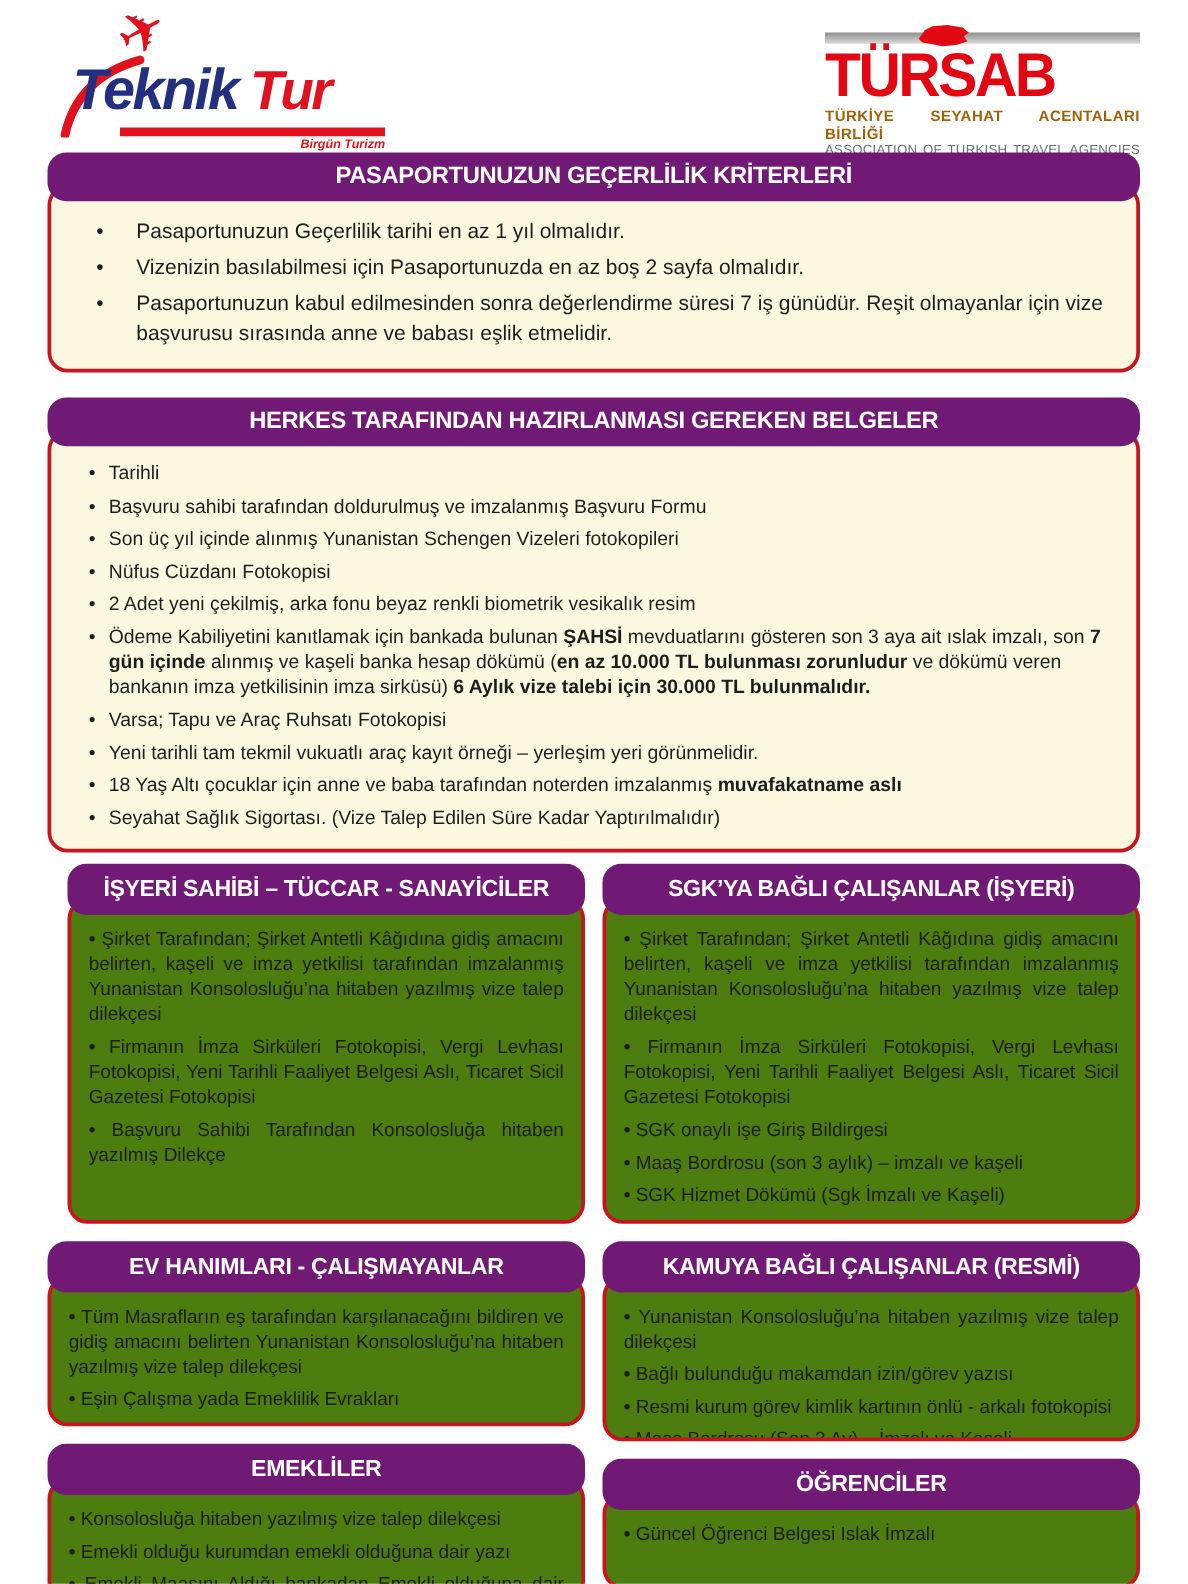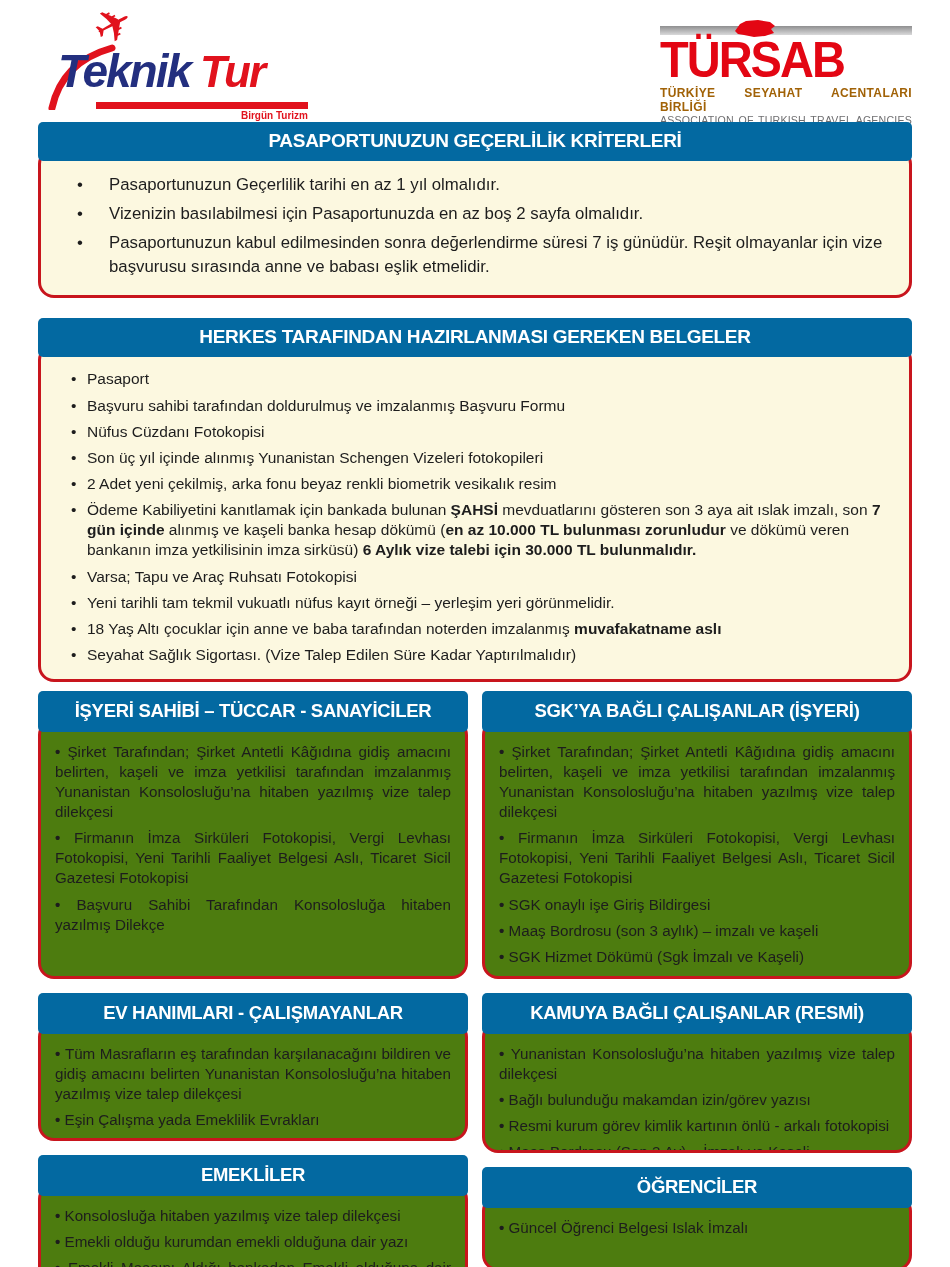--- a/index.html
+++ b/index.html
@@ -17,36 +17,36 @@
   .logo-teknik { position:relative; width:310px; height:104px; }
   .lt-plane { position:absolute; left:56px; top:-8px; font-size:46px; color:#e1121d;
               font-family:"DejaVu Sans", sans-serif; transform:rotate(-28deg); line-height:1; }
   .lt-swoosh { position:absolute; left:8px; top:14px; }
   .lt-words { position:absolute; left:20px; top:34px; white-space:nowrap;
               font-style:italic; font-weight:bold; letter-spacing:-2px; }
   .lt-w1 { font-size:46px; color:#232f7f; }
   .lt-w2 { font-size:44px; color:#e1121d; margin-left:10px; }
   .lt-bar { position:absolute; left:58px; top:92px; width:212px; height:7px; background:#e1121d; }
   .lt-tag { position:absolute; left:58px; top:100px; width:212px; text-align:right;
-            font-size:10px; font-weight:bold; color:#e1121d; }
+            font-size:10px; font-weight:bold; font-style:italic; color:#e1121d; }
 
   .logo-tursab { width:252px; margin-top:16px; }
   .ts-bar { height:9px; background:linear-gradient(#8f8f90,#d9d9da); position:relative; margin-bottom:2px; }
   .ts-map { position:absolute; left:72px; top:-7px; }
   .ts-name { font-size:47px; font-weight:bold; color:#e30613; letter-spacing:-2px; line-height:0.95;
              transform:scaleY(1.05); transform-origin:left top; }
   .ts-sub1 { margin-top:4px; font-size:12px; font-weight:bold; color:#a16207;
              text-align:justify; text-align-last:justify; letter-spacing:0.4px; }
   .ts-sub2 { font-size:10.6px; color:#6e6e70; text-align:justify; text-align-last:justify; letter-spacing:0.2px; }
 
   
   .sec { position:relative; display:flex; flex-direction:column; }
   .sec-head {
-    position:relative; z-index:2; background:#0369a1; color:#fff;
-    border-radius:5px; text-align:center; font-weight:bold;
+    position:relative; z-index:2; background:#701a75; color:#fff;
+    border-radius:15px; text-align:center; font-weight:bold;
     font-size:19px; letter-spacing:-0.3px; padding:8px 12px 9px;
   }
   .sec-body {
     position:relative; z-index:1; flex:1;
     border:3px solid #c8151d; border-radius:16px;
     margin-top:-13px; overflow:hidden;
   }
   .bg-cream { background:#fcf8e0; }
   .bg-blue  { background:#4d7c0f; }
 
@@ -64,21 +64,21 @@
   .wide2 li { position:relative; padding-left:26px; font-size:15.5px; line-height:1.3; margin-bottom:6px; }
   .wide2 li::before { content:"•"; position:absolute; left:10px; }
 
   
   .grid { margin-top:9px; display:grid; grid-template-columns:1fr 1fr; column-gap:14px; }
   .col { display:flex; flex-direction:column; gap:14px; }
   .col .sec-head { font-size:18.5px; padding:9px 8px 10px; }
   .col .sec-body { padding:20px 14px 8px; }
   .col li { font-size:15.2px; line-height:1.32; margin-bottom:6px; text-align:justify; }
   .col li .mk { font-weight:bold; }
-  .col-left  .sec:nth-child(1){ height:288px; } .col-left  .sec:nth-child(2){ height:148px; } .col-left  .sec:nth-child(3){ height:154px; }
+  .col-left  .sec:nth-child(1){ height:288px;margin-left:16px; } .col-left  .sec:nth-child(2){ height:148px; } .col-left  .sec:nth-child(3){ height:154px; }
   .col-right .sec:nth-child(1){ height:288px; } .col-right .sec:nth-child(2){ height:160px; } .col-right .sec:nth-child(3){ height:104px; }
   strong { font-weight:bold; }
 </style>
 </head>
 <body>
 
 <div class="page">
 
   <div class="masthead">
     <div class="logo-teknik">
@@ -113,28 +113,28 @@
           <li>Vizenizin basılabilmesi için Pasaportunuzda en az boş 2 sayfa olmalıdır.</li>
           <li>Pasaportunuzun kabul edilmesinden sonra değerlendirme süresi 7 iş günüdür. Reşit olmayanlar için vize başvurusu sırasında anne ve babası eşlik etmelidir.</li>
         </ul>
     </div>
   </div>
 
   <div class="sec wide2">
     <div class="sec-head">HERKES TARAFINDAN HAZIRLANMASI GEREKEN BELGELER</div>
     <div class="sec-body bg-cream">
       <ul class="bullets">
-          <li>Pasaport</li>
+          <li>Tarihli</li>
           <li>Başvuru sahibi tarafından doldurulmuş ve imzalanmış Başvuru Formu</li>
+          <li>Son üç yıl içinde alınmış Yunanistan Schengen Vizeleri fotokopileri</li>
           <li>Nüfus Cüzdanı Fotokopisi</li>
-          <li>Son üç yıl içinde alınmış Yunanistan Schengen Vizeleri fotokopileri</li>
           <li>2 Adet yeni çekilmiş, arka fonu beyaz renkli biometrik vesikalık resim</li>
           <li><span>Ödeme Kabiliyetini kanıtlamak için bankada bulunan </span><strong>ŞAHSİ</strong><span> mevduatlarını gösteren son 3 aya ait ıslak imzalı, son </span><strong>7 gün içinde</strong><span> alınmış ve kaşeli banka hesap dökümü (</span><strong>en az 10.000 TL bulunması zorunludur</strong><span> ve dökümü veren bankanın imza yetkilisinin imza sirküsü) </span><strong>6 Aylık vize talebi için 30.000 TL bulunmalıdır.</strong></li>
           <li>Varsa; Tapu ve Araç Ruhsatı Fotokopisi</li>
-          <li>Yeni tarihli tam tekmil vukuatlı nüfus kayıt örneği – yerleşim yeri görünmelidir.</li>
+          <li>Yeni tarihli tam tekmil vukuatlı araç kayıt örneği – yerleşim yeri görünmelidir.</li>
           <li><span>18 Yaş Altı çocuklar için anne ve baba tarafından noterden imzalanmış </span><strong>muvafakatname aslı</strong></li>
           <li>Seyahat Sağlık Sigortası. (Vize Talep Edilen Süre Kadar Yaptırılmalıdır)</li>
         </ul>
     </div>
   </div>
 
   <div class="grid">
     <div class="col col-left">
       <div class="sec">
         <div class="sec-head">İŞYERİ SAHİBİ – TÜCCAR - SANAYİCİLER</div>

